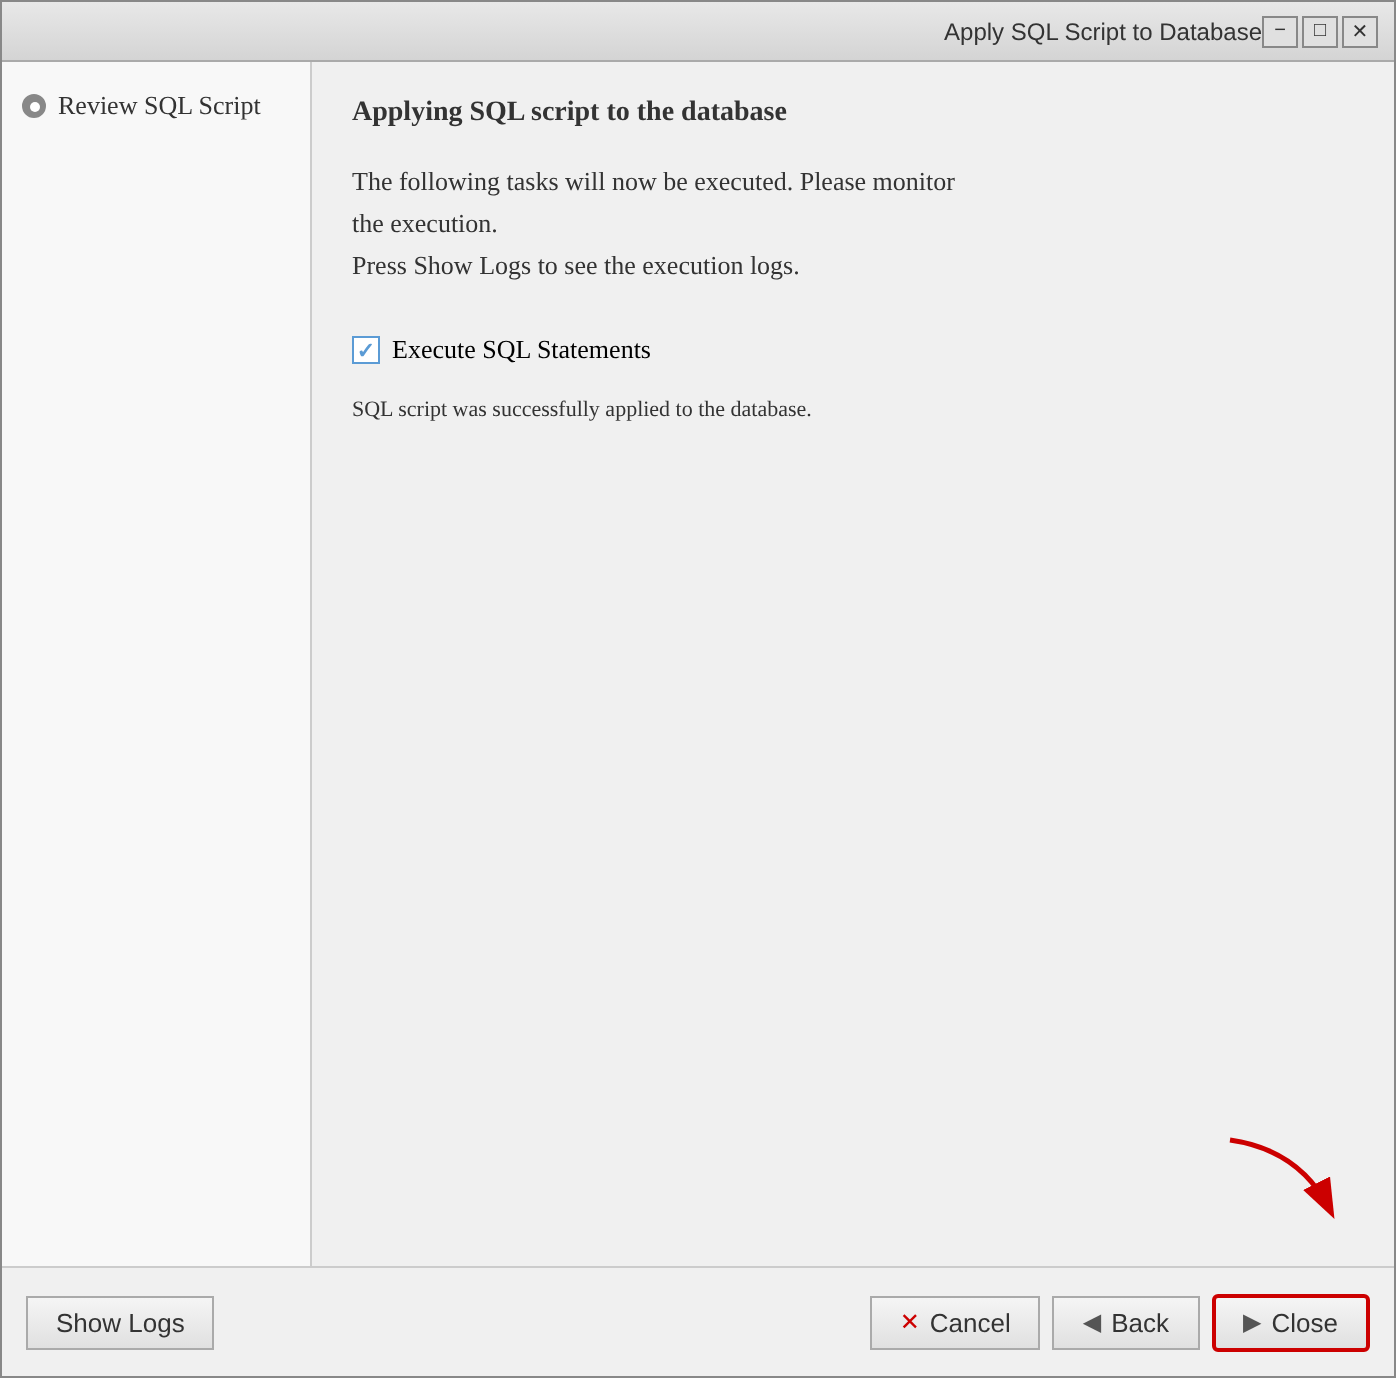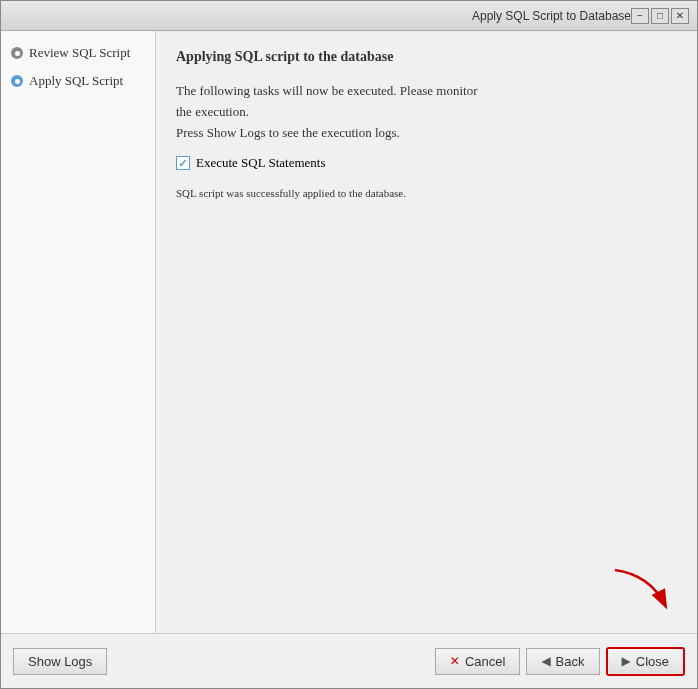--- a/index.html
+++ b/index.html
@@ -118,21 +118,21 @@
     .description {
       font-size: 13px;
       color: #333;
       line-height: 1.6;
       margin-bottom: 12px;
     }
     .checkbox-row {
       display: flex;
       align-items: center;
       gap: 6px;
-      margin: 0 0 16px 0;
+      margin: 12px 0 16px 0;
     }
     .checkbox-custom {
       width: 14px;
       height: 14px;
       border: 1px solid #5b9bd5;
       background: white;
       display: flex;
       align-items: center;
       justify-content: center;
       flex-shrink: 0;
@@ -213,26 +213,20 @@
   </div>
 
   <div class="content">
 
     <div class="sidebar">
       <div class="sidebar-item">
         <div class="step-dot completed">
           <div class="dot-inner"></div>
         </div>
         <span>Review SQL Script</span>
-      </div>
-      <div class="sidebar-item">
-        <div class="step-dot active">
-          <div class="dot-inner"></div>
-        </div>
-        <span>Apply SQL Script</span>
       </div>
     </div>
 
     <div class="main-area">
       <div class="main-title">Applying SQL script to the database</div>
       <div class="description">
         <span>The following tasks will now be executed. Please monitor</span><br>
         <span>the execution.</span><br>
         <span>Press Show Logs to see the execution logs.</span>
       </div>

